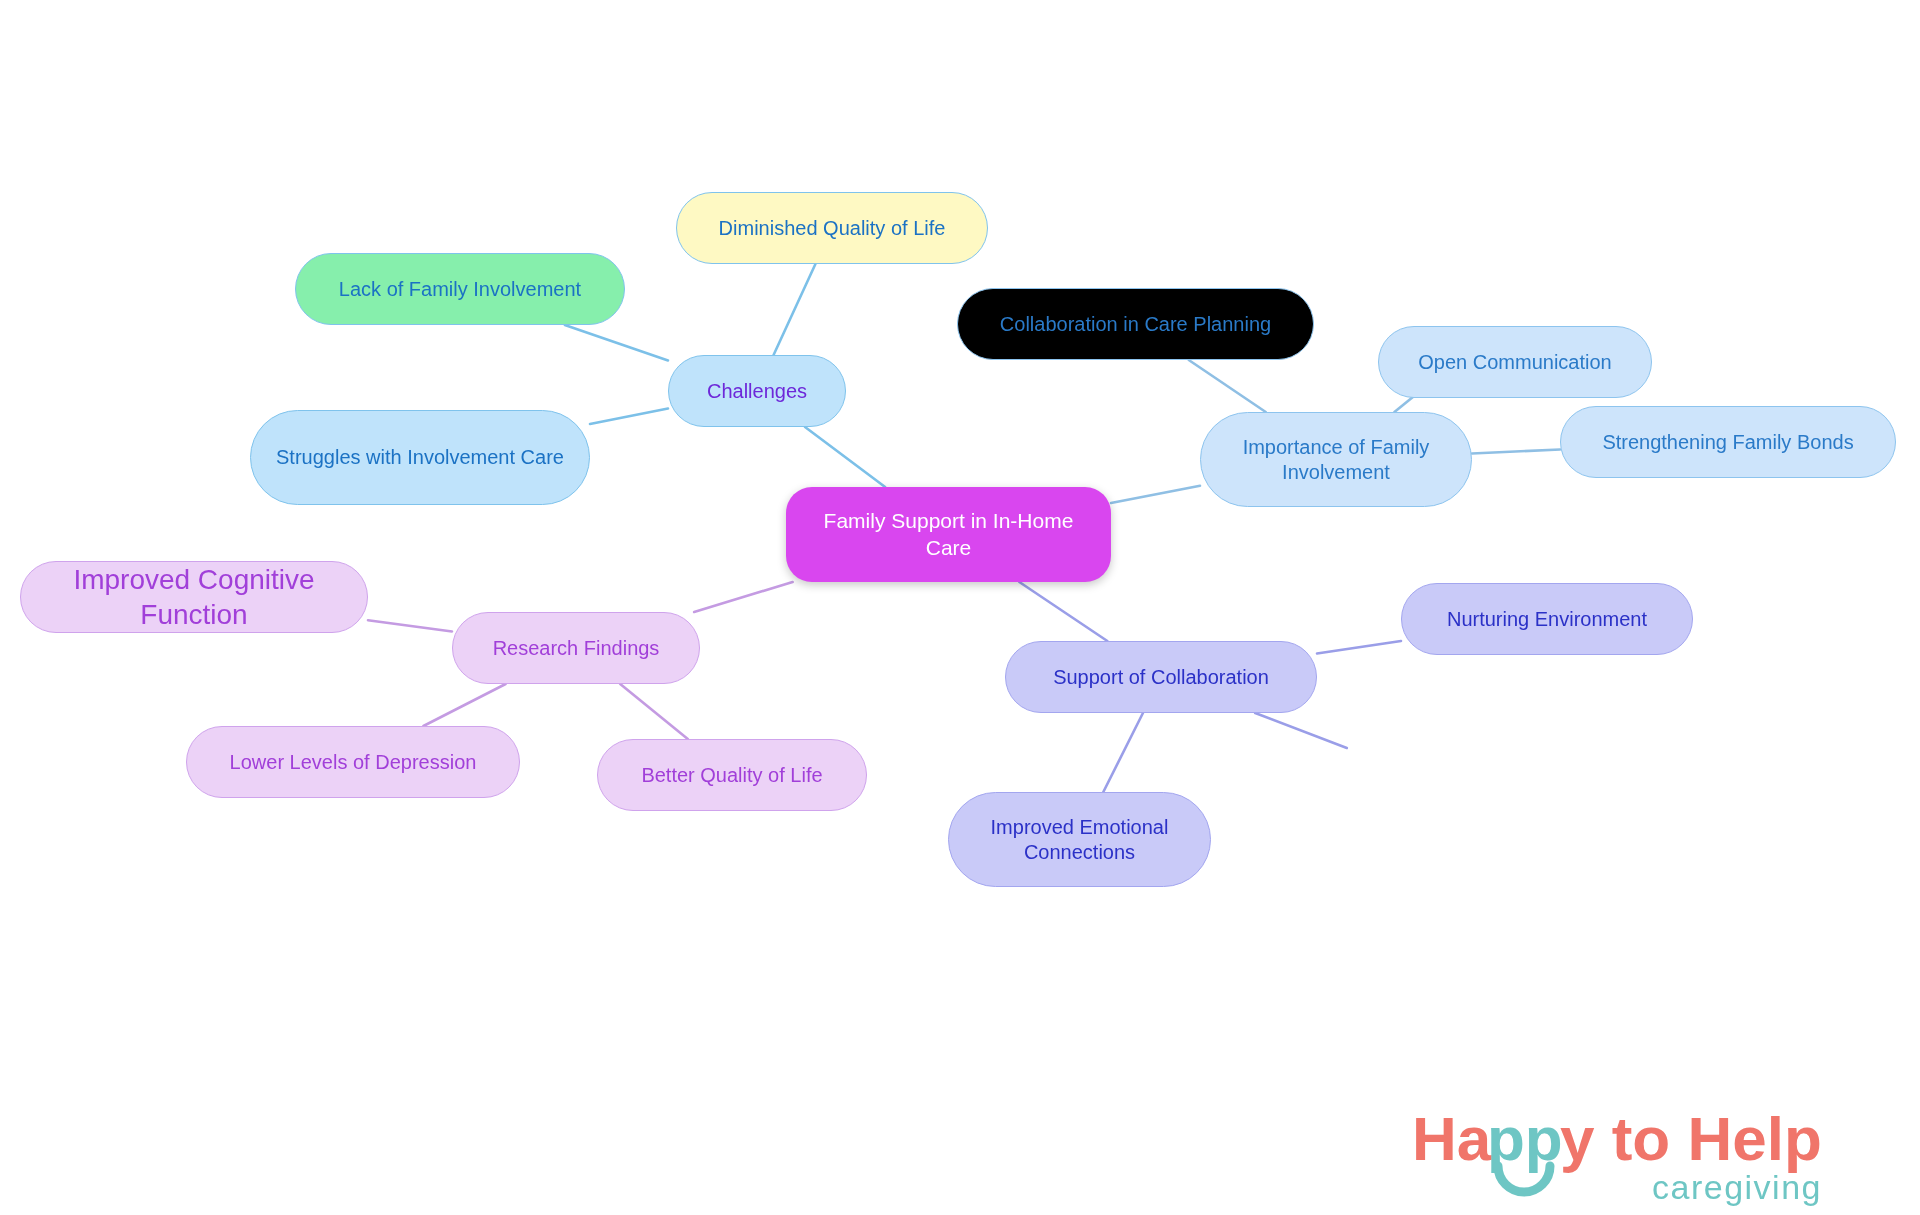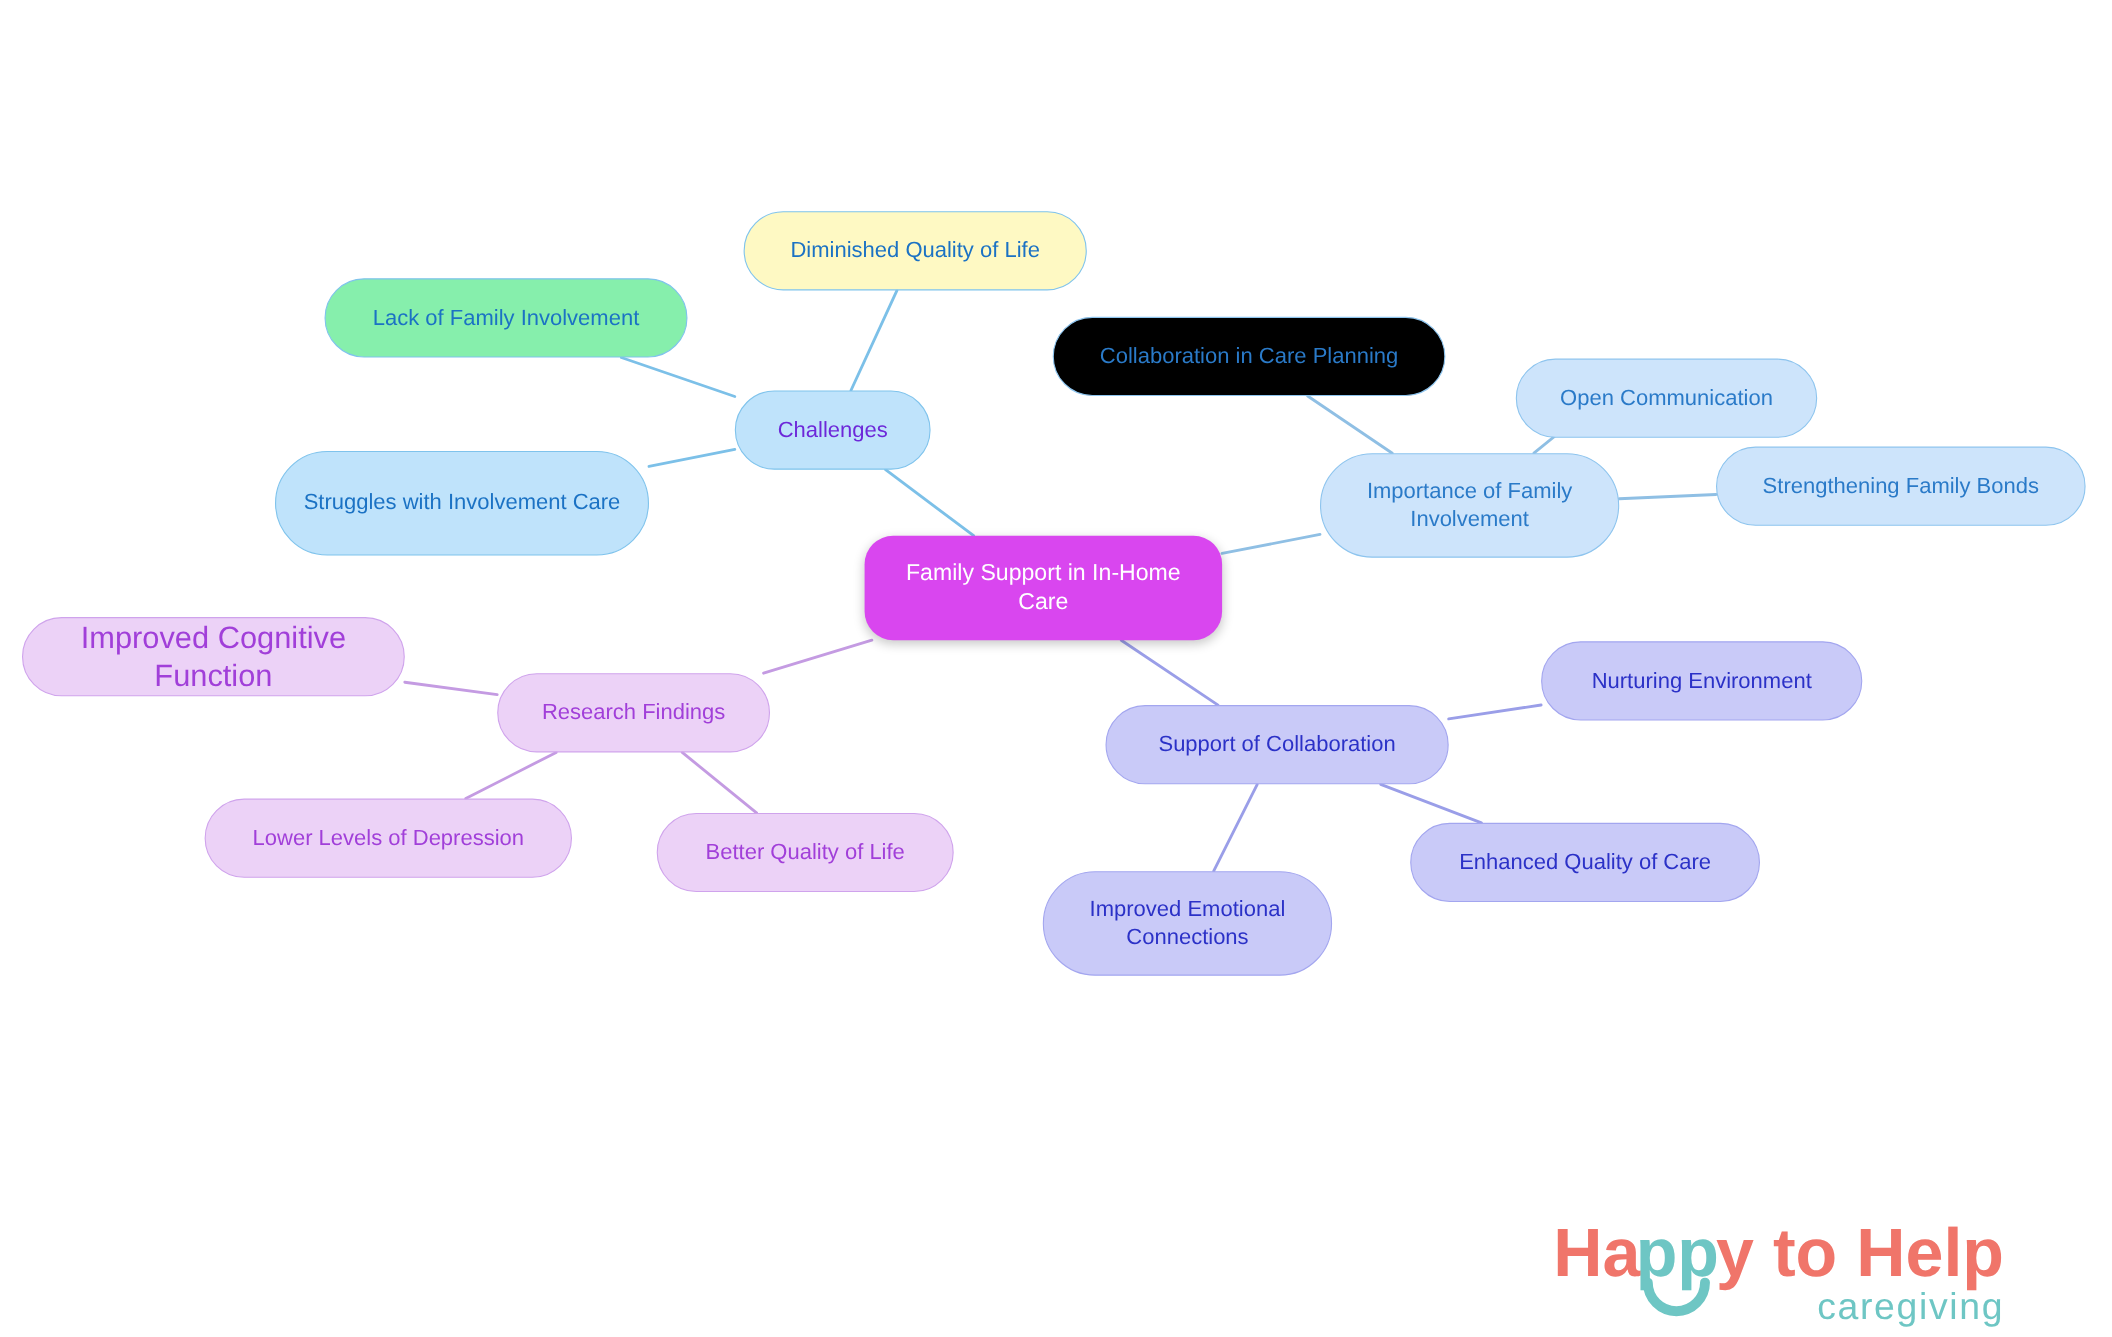--- a/index.html
+++ b/index.html
@@ -101,15 +101,14 @@
     <div class="node" style="left: 1200px; top: 412px; width: 272px; height: 95px; background: rgb(205, 228, 251); border-color: rgb(141, 196, 238); color: rgb(42, 122, 200); font-size: 20px;"><span class="node-label">Importance of Family Involvement</span></div>
     <div class="node" style="left: 957px; top: 288px; width: 357px; height: 72px; background: #000000; border-color: rgb(141, 196, 238); color: rgb(42, 122, 200); font-size: 20px;"><span class="node-label">Collaboration in Care Planning</span></div>
     <div class="node" style="left: 1378px; top: 278px; width: 274px; height: 72px; background: rgb(205, 228, 251); border-color: rgb(141, 196, 238); color: rgb(42, 122, 200); font-size: 20px; margin-top: 48px;"><span class="node-label">Open Communication</span></div>
     <div class="node" style="left: 1560px; top: 406px; width: 336px; height: 72px; background: rgb(205, 228, 251); border-color: rgb(141, 196, 238); color: rgb(42, 122, 200); font-size: 20px;"><span class="node-label">Strengthening Family Bonds</span></div>
     <div class="node" style="left: 452px; top: 612px; width: 248px; height: 72px; background: rgb(236, 210, 247); border-color: rgb(207, 163, 236); color: rgb(161, 63, 217); font-size: 20px;"><span class="node-label">Research Findings</span></div>
     <div class="node" style="left: 20px; top: 561px; width: 348px; height: 72px; background: rgb(236, 210, 247); border-color: rgb(207, 163, 236); color: rgb(161, 63, 217); font-size: 28px;"><span class="node-label">Improved Cognitive Function</span></div>
     <div class="node" style="left: 186px; top: 726px; width: 334px; height: 72px; background: rgb(236, 210, 247); border-color: rgb(207, 163, 236); color: rgb(161, 63, 217); font-size: 20px;"><span class="node-label">Lower Levels of Depression</span></div>
     <div class="node" style="left: 597px; top: 739px; width: 270px; height: 72px; background: rgb(236, 210, 247); border-color: rgb(207, 163, 236); color: rgb(161, 63, 217); font-size: 20px;"><span class="node-label">Better Quality of Life</span></div>
     <div class="node" style="left: 1005px; top: 641px; width: 312px; height: 72px; background: rgb(201, 202, 248); border-color: rgb(163, 166, 239); color: rgb(43, 49, 199); font-size: 20px;"><span class="node-label">Support of Collaboration</span></div>
     <div class="node" style="left: 1401px; top: 583px; width: 292px; height: 72px; background: rgb(201, 202, 248); border-color: rgb(163, 166, 239); color: rgb(43, 49, 199); font-size: 20px;"><span class="node-label">Nurturing Environment</span></div>
-    <div class="node" style="left: 1282px; top: 748px; width: 318px; height: 72px; background: rgb(201, 202, 248); border-color: rgb(163, 166, 239); color: rgb(43, 49, 199); font-size: 20px;"><span class="node-label">Enhanced Quality of Care</span></div>
     <div class="node" style="left: 948px; top: 792px; width: 263px; height: 95px; background: rgb(201, 202, 248); border-color: rgb(163, 166, 239); color: rgb(43, 49, 199); font-size: 20px;"><span class="node-label">Improved Emotional Connections</span></div>
   </div>
 
 </body></html>

